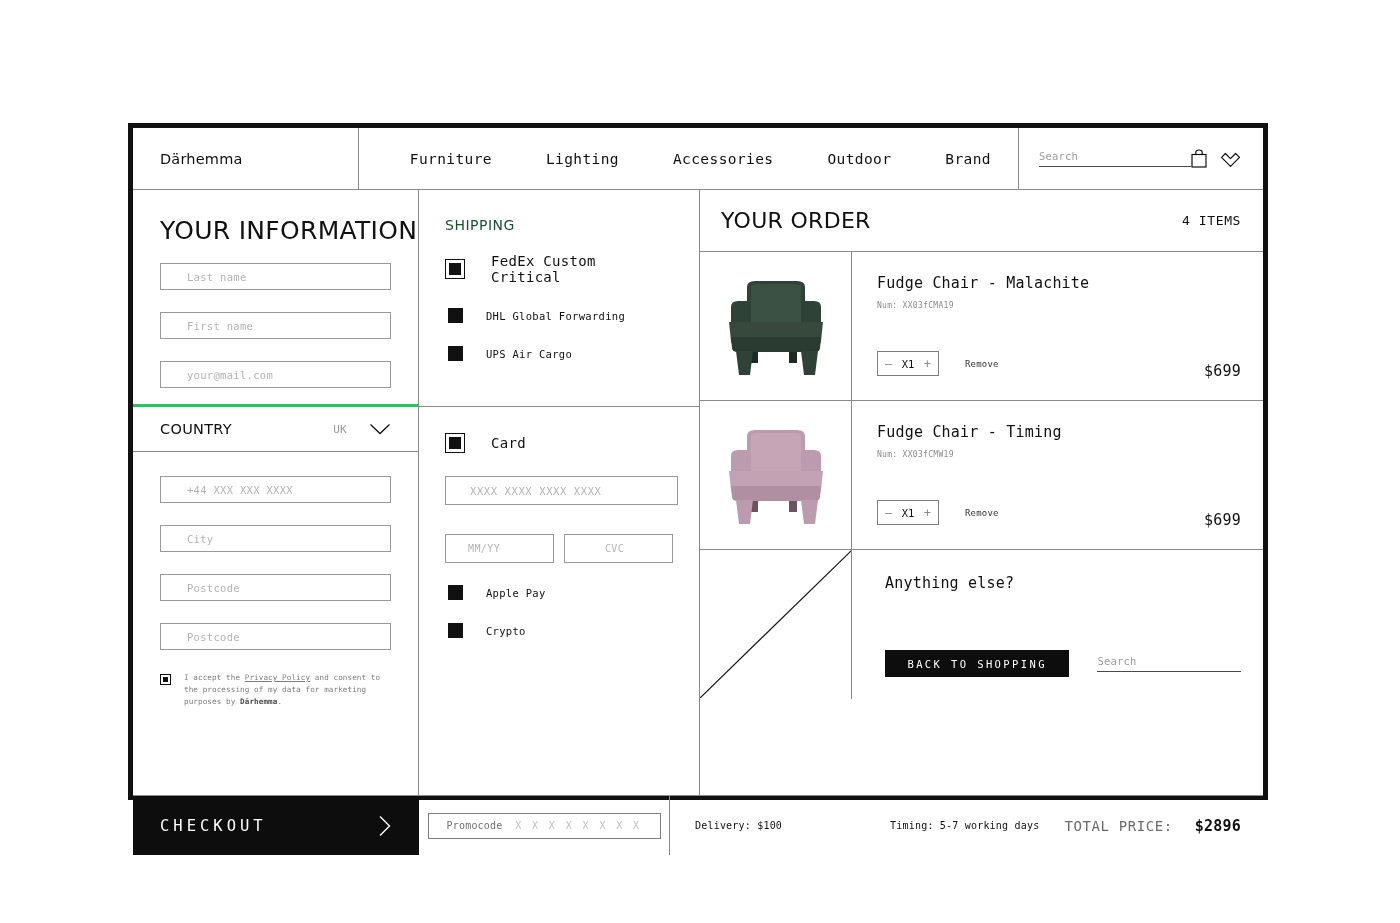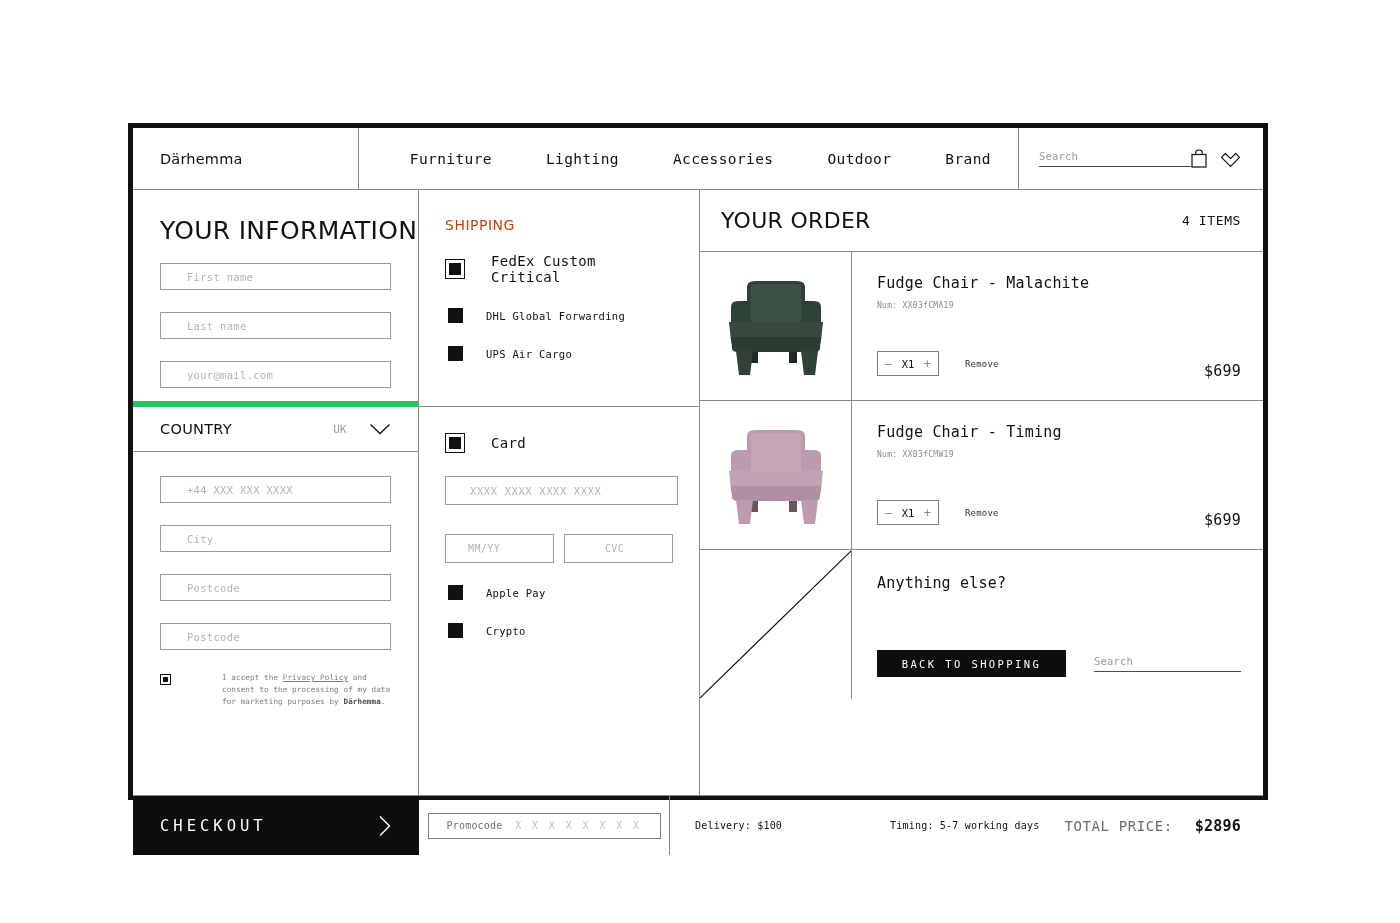--- a/index.html
+++ b/index.html
@@ -65,21 +65,21 @@
   .main {
     position: absolute; left: 0; top: 62px;
     width: 1130px; height: 605px;
     display: flex;
   }
   .colA { width: 286px; border-right: 1px solid #8a8a8a; display:flex; flex-direction:column; }
   .colB { width: 281px; border-right: 1px solid #8a8a8a; display:flex; flex-direction:column; }
   .colC { flex: 1; display:flex; flex-direction:column; }
 
   
-  .secA1 { height: 217px; border-bottom: 6px solid #22c55e; padding: 0 27px; }
+  .secA1 { height: 217px; border-bottom: 3px solid #22c55e; padding: 0 27px; }
   .bigtitle {
     font-family: "DejaVu Sans", sans-serif;
     font-size: 25px; letter-spacing: .3px; color:#111;
     margin-top: 26px; margin-bottom: 18px; white-space: nowrap;
   }
   .inp {
     width: 231px; height: 27px;
     border: 1px solid #9a9a9a;
     display: flex; align-items: center;
     padding-left: 26px;
@@ -87,40 +87,40 @@
     margin-bottom: 22px; background: #fff;
   }
   .countryrow {
     height: 45px; border-bottom: 1px solid #8a8a8a;
     display: flex; align-items: center; padding: 0 27px;
   }
   .countrylabel { font-family:"DejaVu Sans", sans-serif; font-size: 14.5px; color:#111; letter-spacing:.3px; }
   .countryval { margin-left: auto; font-size: 11px; color: #9a9a9a; letter-spacing:.3px; }
   .chev { margin-left: 22px; display:flex; }
   .secA2 { flex: 1; padding: 0 27px; padding-top: 24px; }
-  .consent { display: flex; align-items: flex-start; margin-top: 8px; gap: 38px; }
+  .consent { display: flex; align-items: flex-start; margin-top: 8px; }
   .cbox-small {
     width: 11px; height: 11px; border: 1px solid #111;
     position: relative; flex: none; margin-top: 2px;
   }
   .cbox-small::after {
     content:""; position:absolute; left:2px; top:2px; right:2px; bottom:2px; background:#111;
   }
   .consenttext {
     margin-left: 13px; font-size: 7.6px; line-height: 1.55;
     color: #7d7d7d; letter-spacing: .1px; max-width: 205px;
   }
   .consenttext u { text-decoration: underline; }
   .consenttext b { color:#4a4a4a; font-weight: 700; }
 
   
   .secB1 { height: 217px; border-bottom: 1px solid #8a8a8a; padding: 0 26px; }
   .smalltitle {
     font-family:"DejaVu Sans", sans-serif;
-    font-size: 14px; letter-spacing: .5px; color:#c2410c;
+    font-size: 14px; letter-spacing: .5px; color:#14532d;
     margin-top: 27px; margin-bottom: 20px;
   }
   .opt { display:flex; align-items:center; margin-bottom: 23px; }
   .cbox-lg {
     width: 20px; height: 20px; border: 1px solid #111; flex:none;
     position: relative; background:#fff;
   }
   .cbox-lg::after { content:""; position:absolute; left:3px; top:3px; right:3px; bottom:3px; background:#111; }
   .cbox-plain { width: 15px; height: 15px; background:#111; flex:none; margin-left:3px; }
   .optlabel-lg { margin-left: 26px; font-size: 14px; color:#111; letter-spacing:.3px; }
@@ -143,21 +143,21 @@
   .smallinp.cvc { padding-left: 40px; }
 
   
   .orderhead {
     height: 62px; border-bottom: 1px solid #8a8a8a;
     display:flex; align-items:center; padding: 0 22px 0 21px;
   }
   .ordertitle { font-family:"DejaVu Sans", sans-serif; font-size: 22px; letter-spacing:.3px; color:#111; }
   .orderitems { margin-left:auto; font-size: 13px; color:#111; letter-spacing:.6px; }
   .orow { display:flex; border-bottom: 1px solid #8a8a8a; height: 149px; }
-  .orow:last-child { border-bottom: none; }
+  .orow:last-child { border-bottom: none; gap: 8px; }
   .othumb { width: 152px; border-right: 1px solid #8a8a8a; display:flex; align-items:center; justify-content:center; position:relative; }
   .odet { flex:1; padding: 22px 22px 0 25px; position:relative; }
   .pname { font-size: 15px; color:#111; letter-spacing:.2px; }
   .pnum { font-size: 8px; color:#8a8a8a; letter-spacing:.3px; margin-top: 9px; }
   .qtyline { position:absolute; left:25px; bottom: 24px; display:flex; align-items:center; }
   .stepper {
     width: 62px; height: 25px; border:1px solid #7d7d7d;
     display:flex; align-items:center; justify-content:space-between;
     padding: 0 7px; font-size: 10.5px; color:#111;
   }
@@ -239,22 +239,22 @@
           </span>
         </div>
       </div>
     </div>
 
     <div class="main">
 
       <div class="colA">
         <div class="secA1">
           <div class="bigtitle">YOUR INFORMATION</div>
+          <div class="inp">Last name</div>
           <div class="inp">First name</div>
-          <div class="inp">Last name</div>
           <div class="inp">your@mail.com</div>
         </div>
         <div class="countryrow">
           <div class="countrylabel">COUNTRY</div>
           <div class="countryval">UK</div>
           <span class="chev">
             <svg width="22" height="12" viewBox="0 0 22 12" fill="none">
               <path d="M1.5 1.5L11 10.5L20.5 1.5" stroke="#111" stroke-width="1.3"></path>
             </svg>
           </span>

